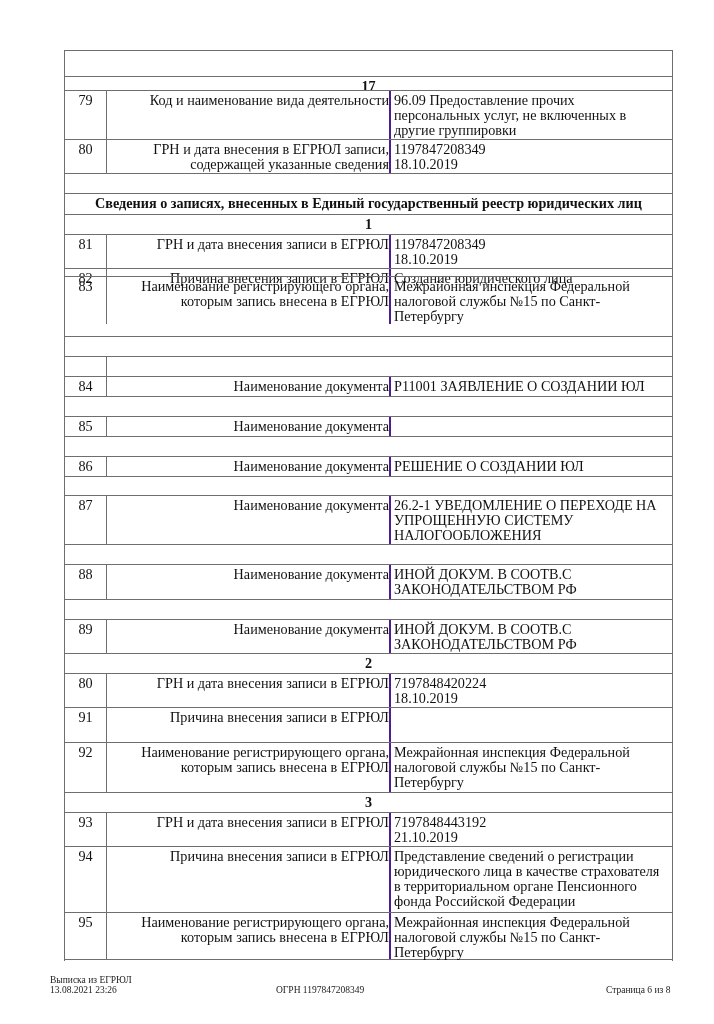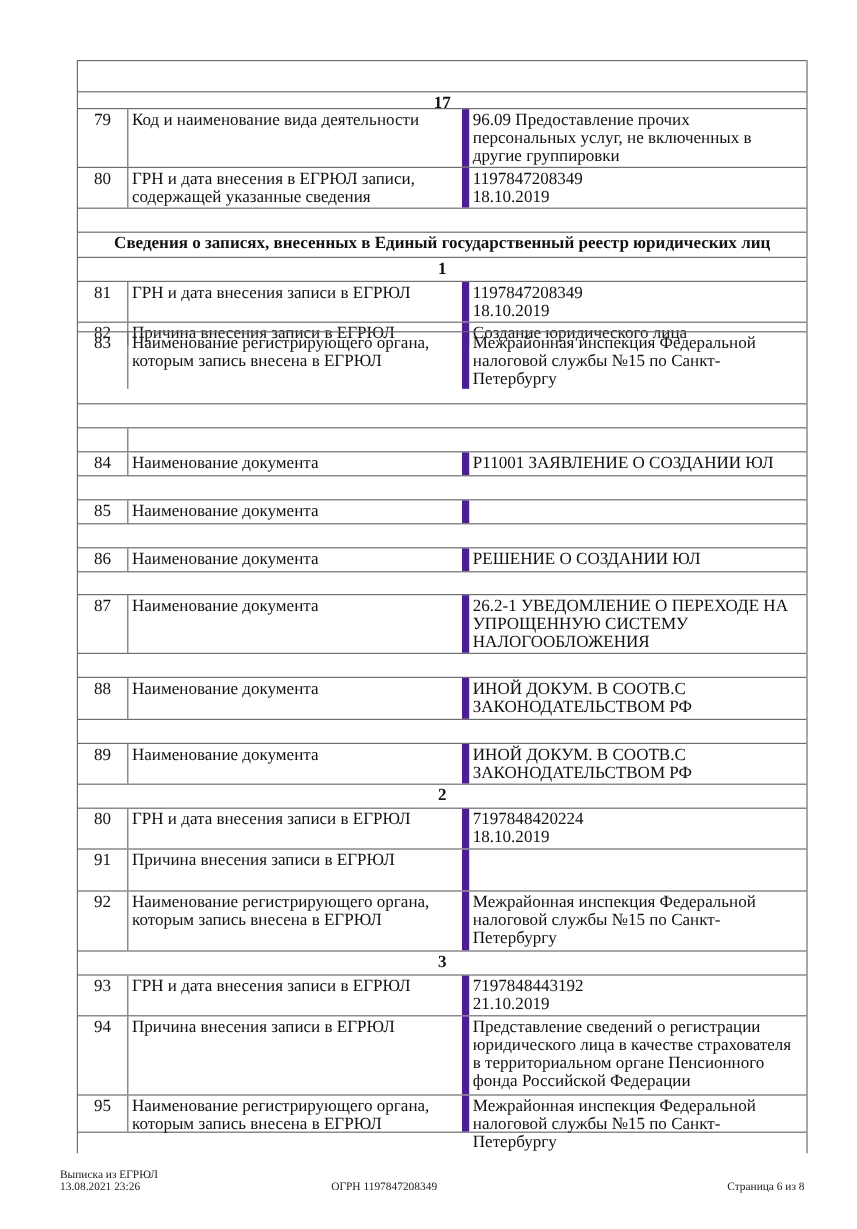--- a/index.html
+++ b/index.html
@@ -4,21 +4,21 @@
 <style>
   html, body { margin: 0; padding: 0; background: #ffffff; }
   body { width: 714px; height: 1024px; position: relative; overflow: hidden;
          font-family: "Liberation Serif", "DejaVu Serif", serif; color: #111; }
   .page { position: absolute; left: 0; top: 0; width: 714px; height: 1024px; background: #fff; }
   .tbl { position: absolute; left: 64px; top: 50px; width: 607px; border-left: 1px solid #6e6e6e; border-right: 1px solid #6e6e6e; }
   .row { position: absolute; left: 0; width: 607px; box-sizing: border-box; border-top: 1px solid #6e6e6e; }
   .row.last { border-bottom: 1px solid #6e6e6e; }
   .cell { position: absolute; top: 0; bottom: 0; box-sizing: border-box; font-size: 14.2px; line-height: 15px; padding-top: 2px; }
   .c-num { left: 0; width: 42px; text-align: center; border-right: 1px solid #6e6e6e; }
-  .c-name { left: 42px; width: 284px; padding-left: 3px; border-right: 6px solid #4c1d95; }
+  .c-name { left: 42px; width: 284px; padding-left: 3px; border-right: 2px solid #4c1d95; text-align: right; }
   .c-val { left: 326px; width: 281px; padding-left: 3px; white-space: pre-line; }
   .c-span { left: 42px; width: 565px; padding-left: 3px; }
   .c-full { left: 0; width: 607px; text-align: center; font-weight: bold; }
   .footer { position: absolute; top: 975px; font-size: 9.5px; line-height: 10px; font-family: "Liberation Serif", serif; color: #222; }
   .f-left { left: 50px; }
   .f-mid { left: 276px; top: 985px; }
   .f-right { left: 606px; top: 985px; }
 </style>
 </head>
 <body>
@@ -139,21 +139,21 @@
 21.10.2019</div>
       </div>
       <div class="row" style="top: 796px; height: 66px;">
         <div class="cell c-num">94</div>
         <div class="cell c-name">Причина внесения записи в ЕГРЮЛ</div>
         <div class="cell c-val">Представление сведений о регистрации
 юридического лица в качестве страхователя
 в территориальном органе Пенсионного
 фонда Российской Федерации</div>
       </div>
-      <div class="row last" style="top: 862px; height: 32px;">
+      <div class="row last" style="top: 862px; height: 48px;">
         <div class="cell c-num">95</div>
         <div class="cell c-name">Наименование регистрирующего органа, которым запись внесена в ЕГРЮЛ</div>
         <div class="cell c-val">Межрайонная инспекция Федеральной
 налоговой службы №15 по Санкт-
 Петербургу</div>
       </div>
     </div>
 
   <div class="footer f-left">
     <div>Выписка из ЕГРЮЛ</div>

